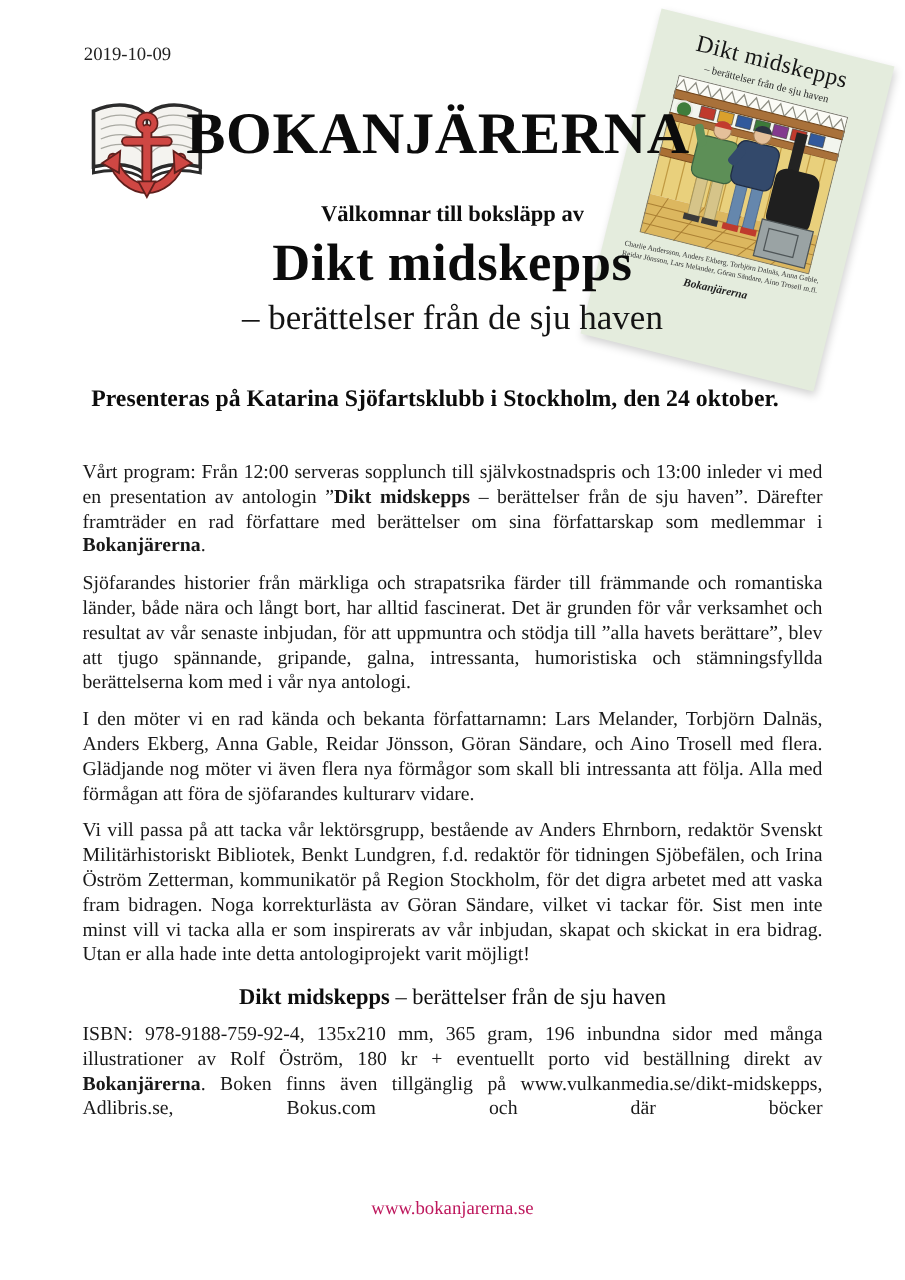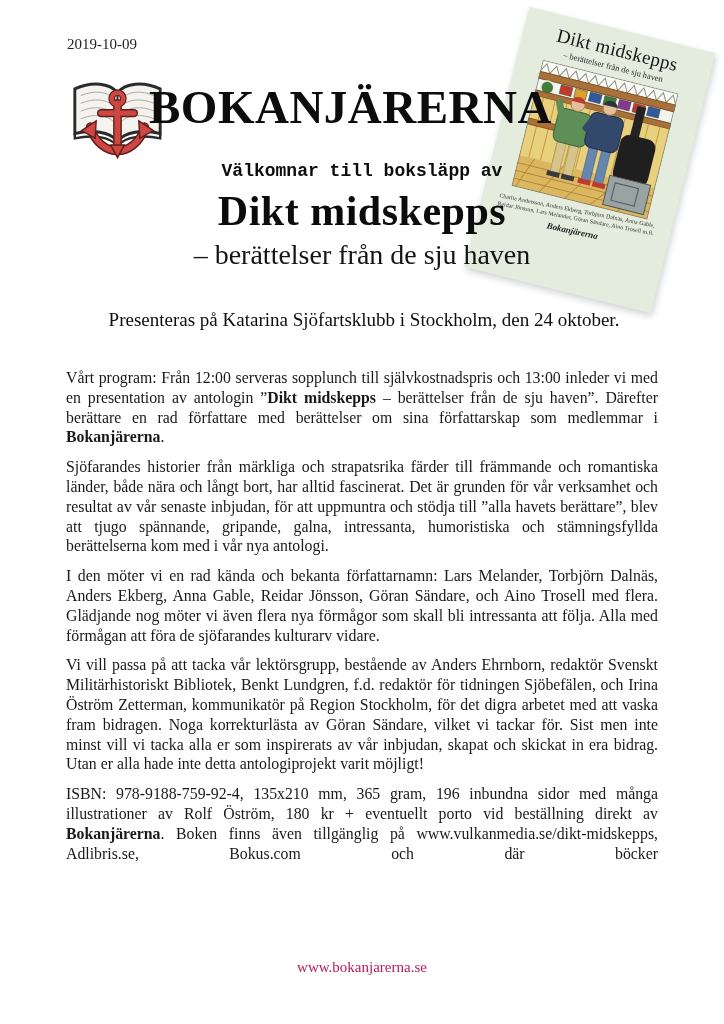--- a/index.html
+++ b/index.html
@@ -30,34 +30,34 @@
   .cover-sub   { font-size:8.5px; color:#2a2a2a; margin-top:1px; }
   .cover-art   { display:block; margin:5px auto 0 auto; }
   .cover-authors { margin-top:5px; font-size:6px; line-height:7.5px; color:#333;
                    transform:rotate(-3deg); }
   .cover-brand { margin-top:4px; font-size:9px; font-weight:bold; font-style:italic;
                  color:#222; transform:rotate(-2deg); }
 
   
   .welcome {
     position:absolute; left:0; top:161px; width:724px; z-index:2;
-    text-align:center; font-size:18px; font-weight:bold; color:#0d0d0d;font-family:Liberation Mono, monospace;
+    text-align:center; font-size:18px; font-weight:bold; color:#0d0d0d;
   }
   .big-title {
     position:absolute; left:0; top:190px; width:724px; z-index:2;
     text-align:center; font-size:42px; font-weight:bold; line-height:1; color:#0b0b0b;
     letter-spacing:0.5px;
   }
   .big-sub {
     position:absolute; left:0; top:240px; width:724px; z-index:2;
     text-align:center; font-size:28px; line-height:1.1; color:#141414;
   }
   .venue {
-    position:absolute; left:44px; top:307px; width:640px; z-index:2;
-    text-align:center; font-size:19px; font-weight:normal; line-height:25px; color:#0d0d0d;
+    position:absolute; left:28px; top:307px; width:640px; z-index:2;
+    text-align:center; font-size:19px; font-weight:bold; line-height:25px; color:#0d0d0d;
   }
 
   
   .body-copy {
     position:absolute; left:66px; top:368px; width:592px; z-index:2;
     font-size:15.8px; line-height:19.8px; text-align:justify; color:#191919;
   }
   .body-copy p { margin-bottom:10px; }
   .body-copy p.cutoff { text-align-last:justify; margin-bottom:12px; }
   .details-heading {
@@ -171,22 +171,23 @@
     </div>
     <div class="cover-brand">Bokanjärerna</div>
   </div>
 
   <div class="welcome">Välkomnar till boksläpp av</div>
   <div class="big-title">Dikt midskepps</div>
   <div class="big-sub">– berättelser från de sju haven</div>
   <div class="venue">Presenteras på Katarina Sjöfartsklubb i Stockholm, den 24 oktober.</div>
 
   <div class="body-copy">
-    <p><span>Vårt program: Från 12:00 serveras sopplunch till självkostnadspris och 13:00 inleder vi med en presentation av antologin ”</span><b>Dikt midskepps</b><span> – berättelser från de sju haven”. Därefter berättare en rad författare med berättelser om sina författarskap som medlemmar i </span><b>Bokanjärerna</b><span>.</span></p>
+    <p><span>Vårt program: Från 12:00 serveras sopplunch till självkostnadspris och 13:00 inleder vi med en presentation av antologin ”</span><b>Dikt midskepps</b><span> – berättelser från de sju haven”. Därefter framträder en rad författare med berättelser om sina författarskap som medlemmar i </span><b>Bokanjärerna</b><span>.</span></p>
     <p>Sjöfarandes historier från märkliga och strapatsrika färder till främmande och romantiska länder, både nära och långt bort, har alltid fascinerat. Det är grunden för vår verksamhet och resultat av vår senaste inbjudan, för att uppmuntra och stödja till ”alla havets berättare”, blev att tjugo spännande, gripande, galna, intressanta, humoristiska och stämningsfyllda berättelserna kom med i vår nya antologi.</p>
     <p>I den möter vi en rad kända och bekanta författarnamn: Lars Melander, Torbjörn Dalnäs, Anders Ekberg, Anna Gable, Reidar Jönsson, Göran Sändare, och Aino Trosell med flera. Glädjande nog möter vi även flera nya förmågor som skall bli intressanta att följa. Alla med förmågan att föra de sjöfarandes kulturarv vidare.</p>
     <p>Vi vill passa på att tacka vår lektörsgrupp, bestående av Anders Ehrnborn, redaktör Svenskt Militärhistoriskt Bibliotek, Benkt Lundgren, f.d. redaktör för tidningen Sjöbefälen, och Irina Öström Zetterman, kommunikatör på Region Stockholm, för det digra arbetet med att vaska fram bidragen. Noga korrekturlästa av Göran Sändare, vilket vi tackar för. Sist men inte minst vill vi tacka alla er som inspirerats av vår inbjudan, skapat och skickat in era bidrag. Utan er alla hade inte detta antologiprojekt varit möjligt!</p>
+    <div class="details-heading"><b>Dikt midskepps</b><span> – berättelser från de sju haven</span></div>
     <p class="cutoff"><span>ISBN: 978-9188-759-92-4, 135x210 mm, 365 gram, 196 inbundna sidor med många illustrationer av Rolf Öström, 180 kr + eventuellt porto vid beställning direkt av </span><b>Bokanjärerna</b><span>. Boken finns även tillgänglig på www.vulkanmedia.se/dikt-midskepps, Adlibris.se, Bokus.com och där böcker</span></p>
   </div>
 
   <div class="footer-url">www.bokanjarerna.se</div>
 
 </div>
 
 </body></html>

